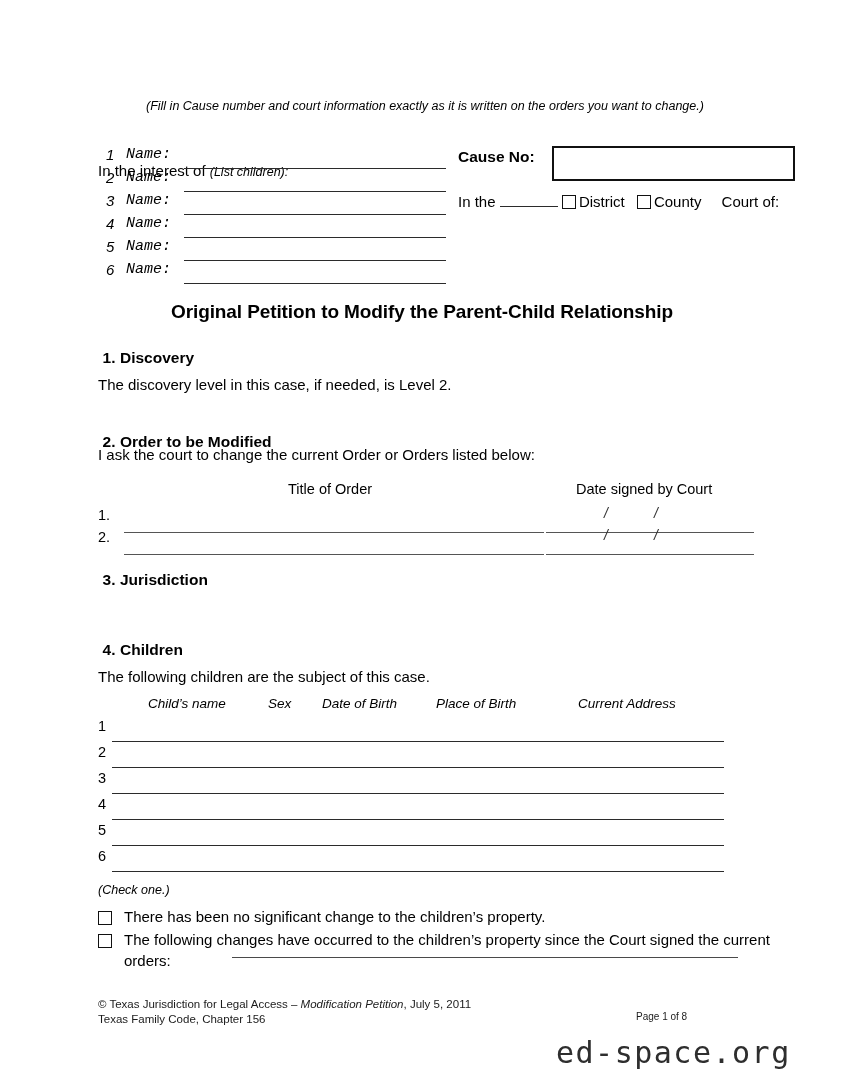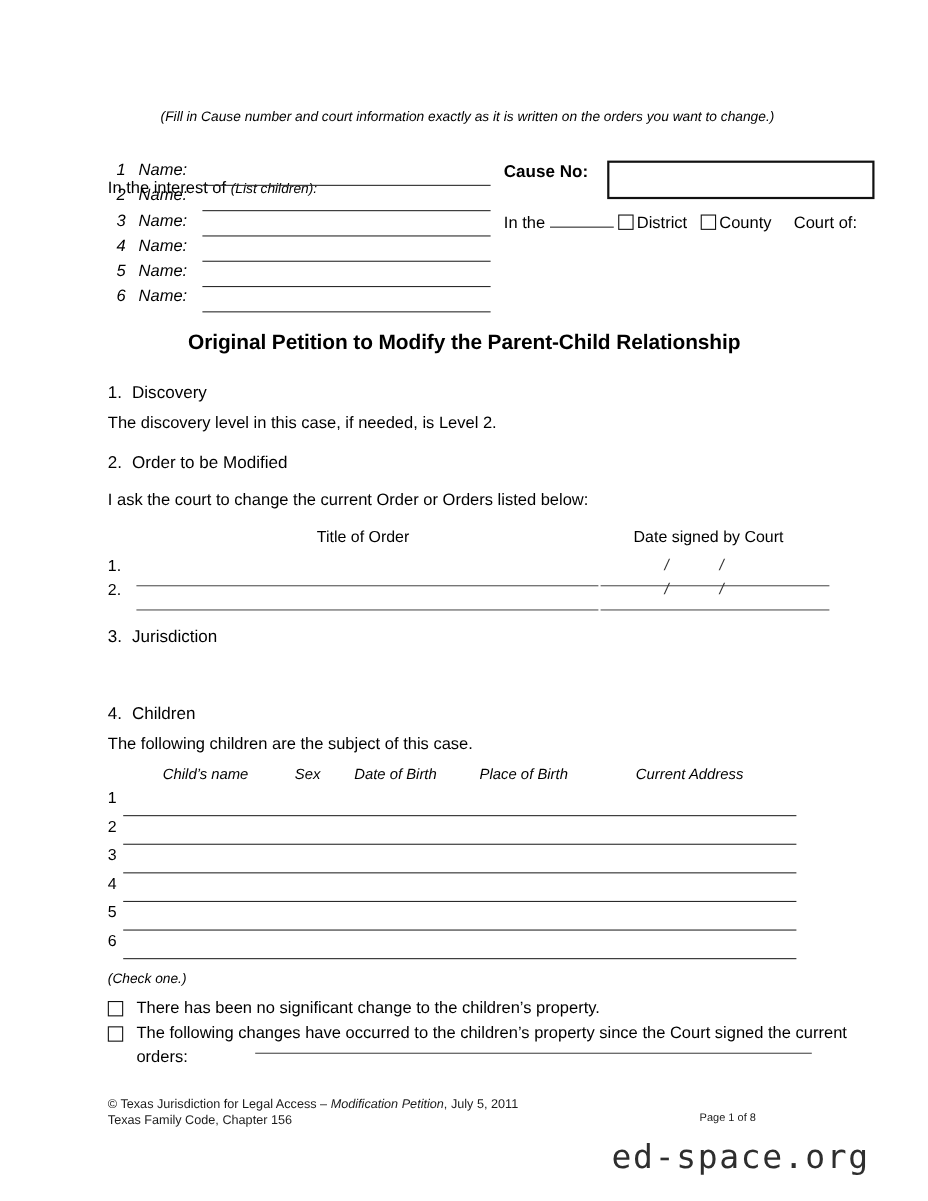--- a/index.html
+++ b/index.html
@@ -56,21 +56,21 @@
     font-style: italic;
   }
   .name-row .num {
     position: absolute;
     left: 8px; top: 0;
     width: 14px;
     text-align: left;
   }
   .name-row .lbl {
     position: absolute;
-    left: 28px; top: 0;
+    left: 28px; top: 0; font-family: Liberation Mono, monospace;
   }
   .name-row .blank {
     position: absolute;
     left: 86px;
     right: 2px;
     bottom: 1px;
     border-bottom: 1.4px solid #2b2b2b;
     height: 0;
   }
 
@@ -126,22 +126,23 @@
     font-size: 19px;
     font-weight: bold;
     letter-spacing: -0.1px;
   }
 
   
   .sec-head {
     position: absolute;
     left: 98px;
     font-size: 15.5px;
-    font-weight: normal;
-    white-space: nowrap;
+    font-weight: bold;
+    white-space: nowrap;
+    text-align: center;
   }
   .sec-head .snum {
     display: inline-block;
     width: 22px;
   }
   .sec-body {
     position: absolute;
     left: 98px;
     font-size: 15px;
     white-space: nowrap;
@@ -314,21 +315,21 @@
   </div>
 
 
   <div class="abs doc-title">Original Petition to Modify the Parent-Child Relationship</div>
 
   <div class="sec-head" style="top:349px">
     <span class="snum">1.</span><span>Discovery</span>
   </div>
   <div class="sec-body" style="top:376px">The discovery level in this case, if needed, is Level 2.</div>
 
-  <div class="sec-head" style="top:412px">
+  <div class="sec-head" style="top:433px">
     <span class="snum">2.</span><span>Order to be Modified</span>
   </div>
   <div class="sec-body" style="top:446px">I ask the court to change the current Order or Orders listed below:</div>
 
   <div class="order-head" style="left:288px; top:481px">Title of Order</div>
   <div class="order-head" style="left:576px; top:481px">Date signed by Court</div>
 
   <div class="order-row" style="top:507px">
     <span class="onum">1.</span>
     <span class="title-rule"></span>

